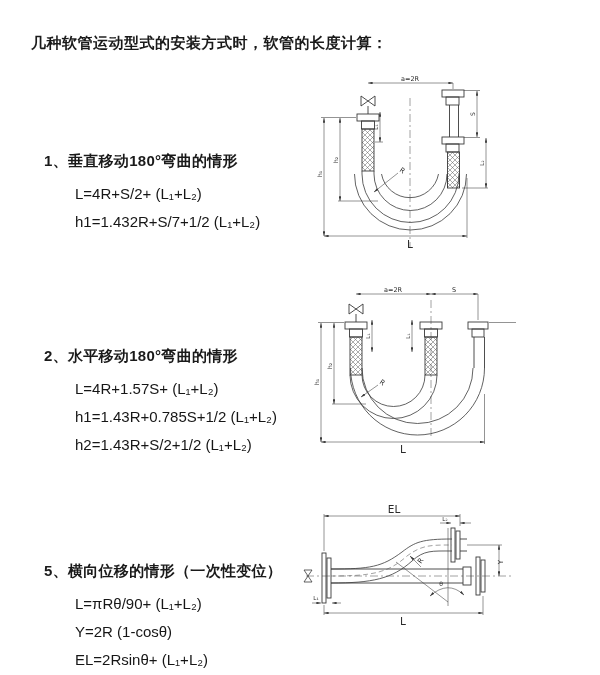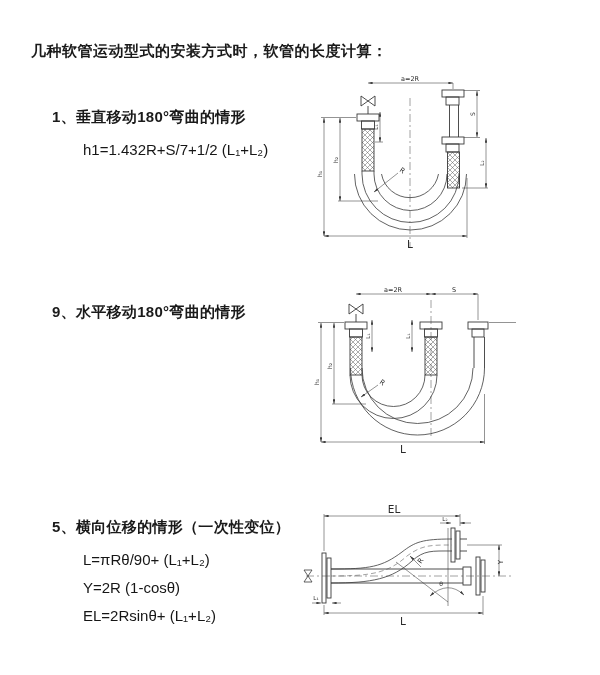--- a/index.html
+++ b/index.html
@@ -1,48 +1,54 @@
 <!DOCTYPE html>
 <html><head>
 <meta charset="utf-8">
 <style>
   html,body{margin:0;padding:0;}
   body{
     width:600px;height:675px;background:#ffffff;position:relative;overflow:hidden;
     font-family:"Liberation Sans","DejaVu Sans",sans-serif;color:#1a1a1a;
   }
   .page-title{
-    position:absolute;left:31px;top:42px;font-size:15px;font-weight:bold;letter-spacing:.5px;font-family:Liberation Mono, monospace;
+    position:absolute;left:31px;top:34px;font-size:15px;font-weight:bold;letter-spacing:.5px;font-family:Liberation Mono, monospace;
   }
-  .section{position:absolute;left:52px;}
+  .section{position:absolute;left:44px;margin-top:44px;}
   .section-heading{font-size:15px;font-weight:bold;margin:0 0 9px 0;letter-spacing:.3px;}
   .formula-list{margin:0 0 0 31px;font-size:15px;line-height:28px;color:#161616;}
   .formula-line{white-space:pre;}
   .diagram{position:absolute;}
   svg text{font-family:"DejaVu Sans",sans-serif;fill:#2a2a2a;}
   svg .ln{stroke:#3a3a3a;fill:none;stroke-width:.9;}
   svg .arc{stroke:#3a3a3a;fill:none;stroke-width:.8;}
   svg .dim{stroke:#3a3a3a;fill:none;stroke-width:.55;}
   svg .cl{stroke:#555;fill:none;stroke-width:.55;stroke-dasharray:8 3 2 3;}
   svg .dash{stroke:#555;fill:none;stroke-width:.55;stroke-dasharray:5 3;}
 </style>
 </head>
 <body>
 
 <div class="page-title">几种软管运动型式的安装方式时，软管的长度计算：</div>
 
 <div class="section" style="top:108px;">
   <div class="section-heading">1、垂直移动180°弯曲的情形</div>
   <div class="formula-list">
+    <div class="formula-line">L=4R+S/2+ (L₁+L₂)</div>
     <div class="formula-line">h1=1.432R+S/7+1/2 (L₁+L₂)</div>
   </div>
 </div>
 
 <div class="section" style="top:303px;">
-  <div class="section-heading">9、水平移动180°弯曲的情形</div>
+  <div class="section-heading">2、水平移动180°弯曲的情形</div>
+  <div class="formula-list">
+    <div class="formula-line">L=4R+1.57S+ (L₁+L₂)</div>
+    <div class="formula-line">h1=1.43R+0.785S+1/2 (L₁+L₂)</div>
+    <div class="formula-line">h2=1.43R+S/2+1/2 (L₁+L₂)</div>
+  </div>
 </div>
 
 <div class="section" style="top:518px;">
   <div class="section-heading">5、横向位移的情形（一次性变位）</div>
   <div class="formula-list">
     <div class="formula-line">L=πRθ/90+ (L₁+L₂)</div>
     <div class="formula-line">Y=2R (1-cosθ)</div>
     <div class="formula-line">EL=2Rsinθ+ (L₁+L₂)</div>
   </div>
 </div>

